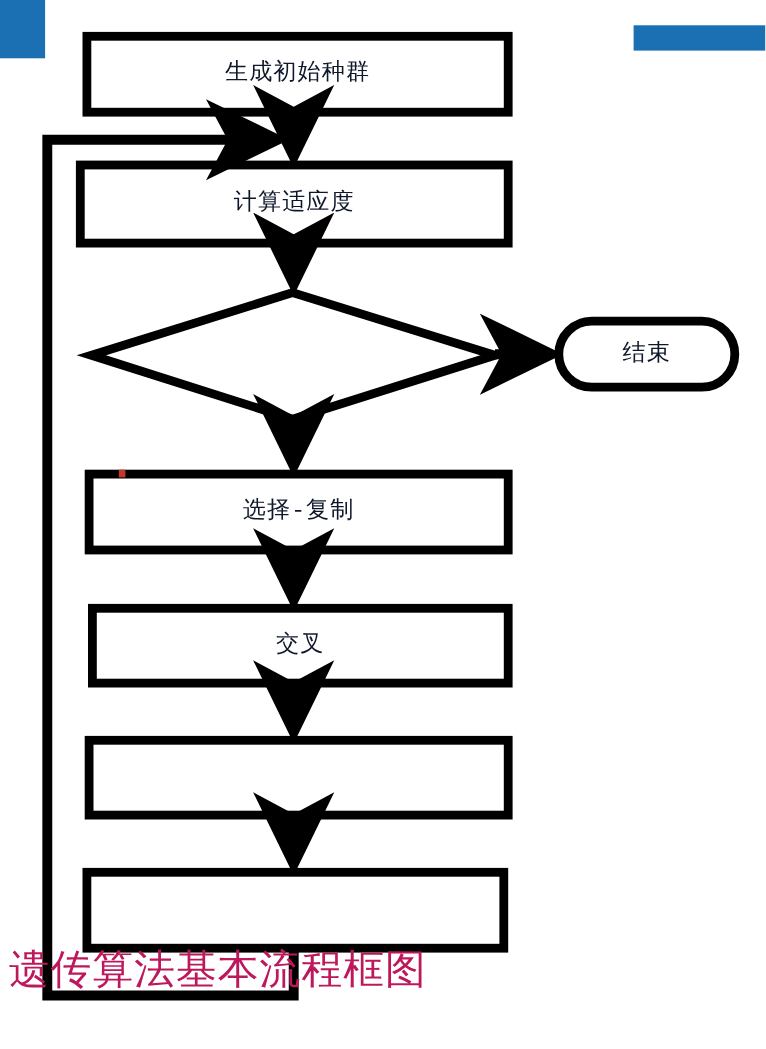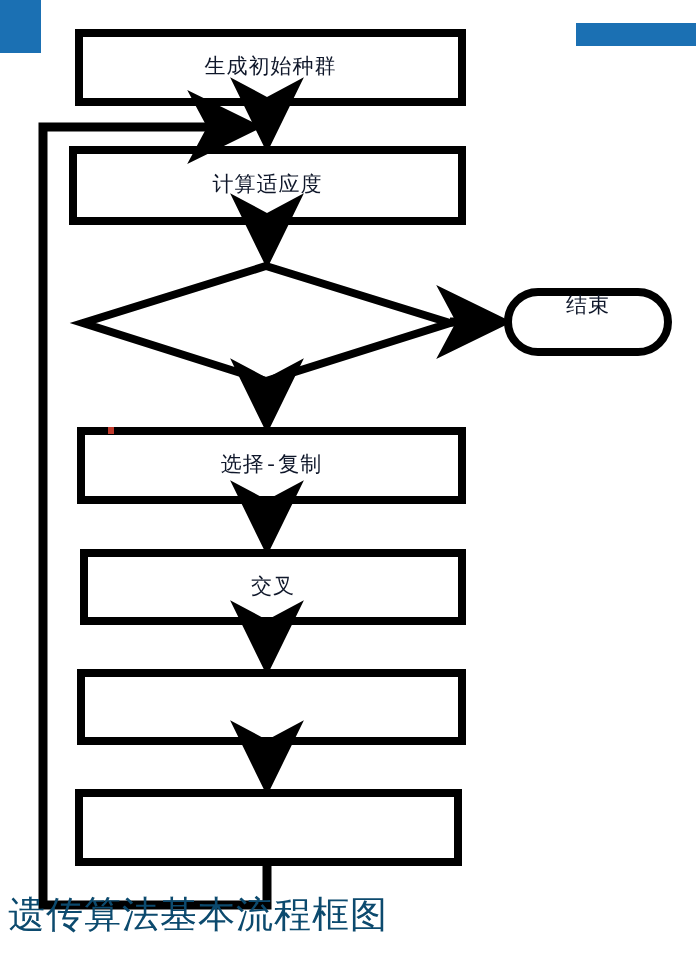--- a/index.html
+++ b/index.html
@@ -53,23 +53,23 @@
     font-family: Liberation Mono, monospace;
     font-size: 21px;
     line-height: 1;
     letter-spacing: 1px;
     white-space: nowrap;
     pointer-events: none;
   }
   .caption {
     position: absolute;
     left: 8px;
-    top: 896px;
+    top: 864px;
     width: 460px;
-    color: #0c4a6e;
+    color: #be185d;
     font-family: "Liberation Serif", "DejaVu Serif", serif;
     font-size: 37px;
     line-height: 1.05;
     letter-spacing: 1px;
     white-space: nowrap;
   }
   .red-dot {
     position: absolute;
     left: 108px;
     top: 427px;
@@ -124,21 +124,21 @@
     <line x1="267" y1="741" x2="267" y2="785" stroke="#000000" stroke-width="9" marker-end="url(#arrowhead)"></line>
 
     <path d="M267,862 L267,905 L43,905 L43,127 L252,127" fill="none" stroke="#000000" stroke-width="9" marker-end="url(#arrowhead)"></path>
   </svg>
 
   <div class="node-label" style="left:79px; top:33px; width:383px; height:69px;">生成初始种群</div>
 
   <div class="node-label" style="left:73px; top:150px; width:389px; height:71px;">计算适应度</div>
 
 
-  <div class="node-label" style="left:508px; top:276px; width:160px; height:60px;">结束</div>
+  <div class="node-label" style="left:508px; top:292px; width:160px; height:60px;">结束</div>
 
   <div class="node-label" style="left:81px; top:431px; width:381px; height:69px;">选择-复制</div>
 
   <div class="node-label" style="left:84px; top:553px; width:378px; height:68px;">交叉</div>
 
 
 
   <div class="red-dot"></div>
 
   <div class="caption">遗传算法基本流程框图</div>

